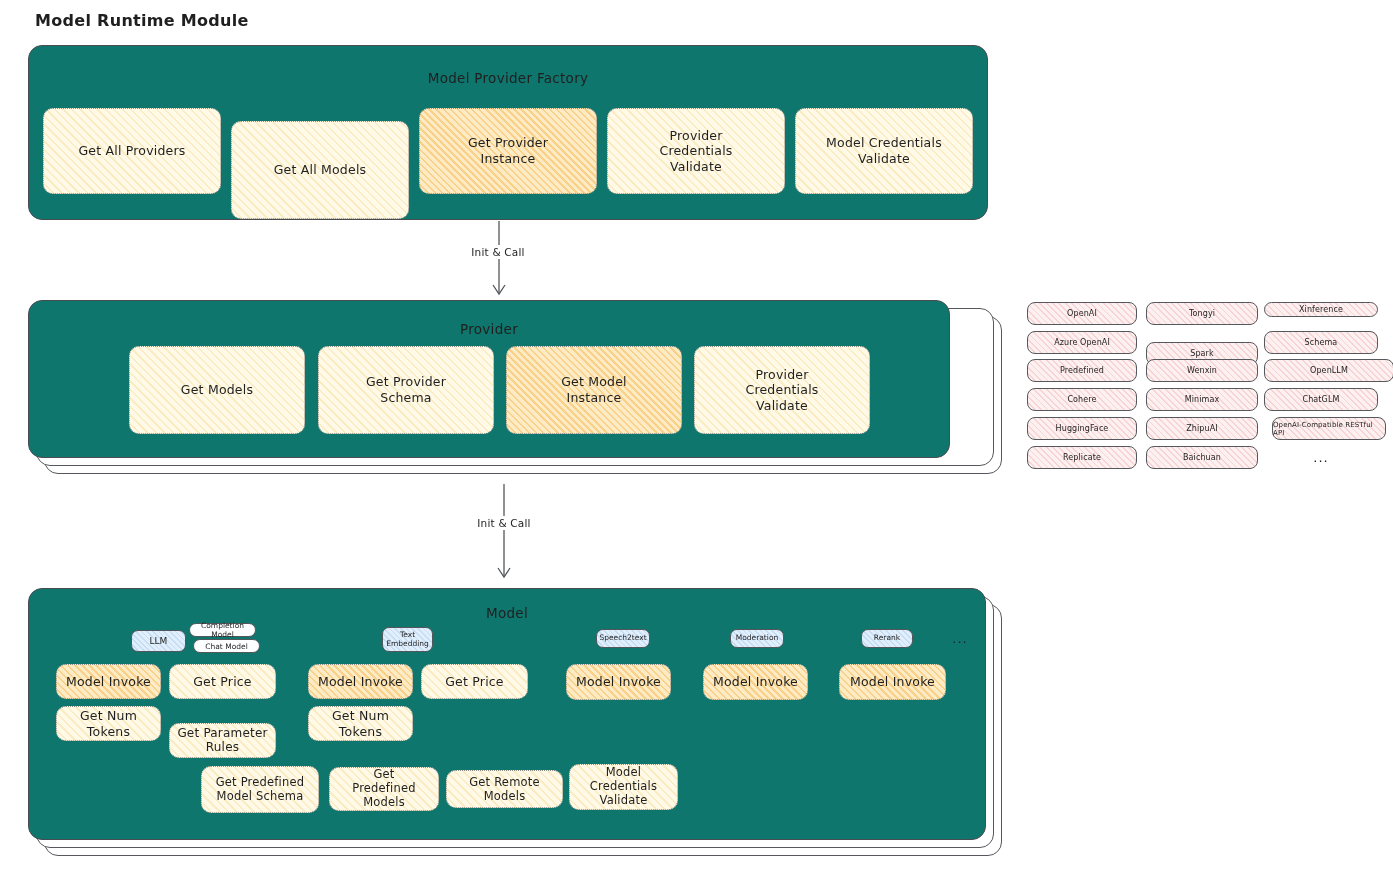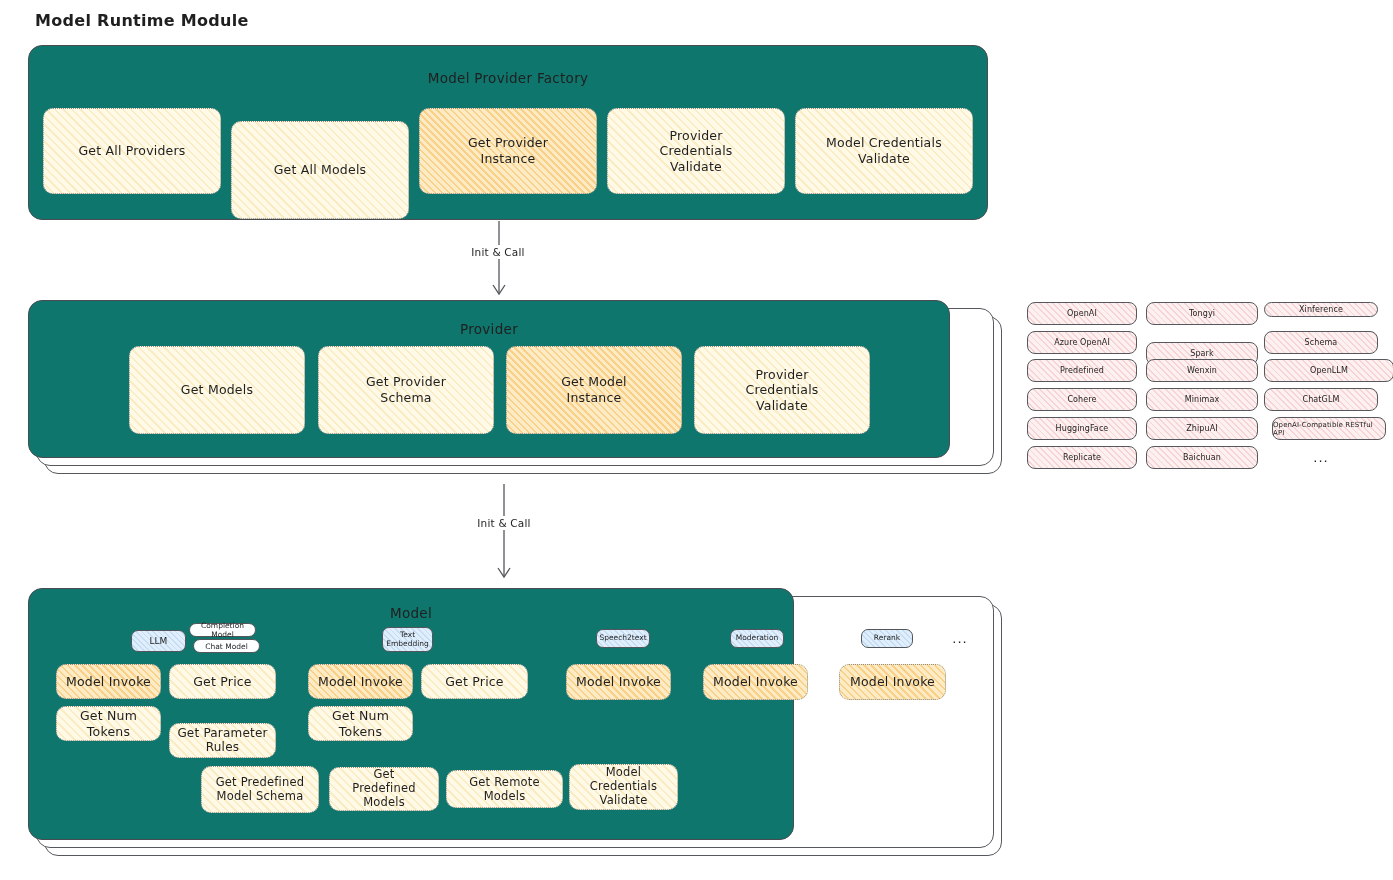--- a/index.html
+++ b/index.html
@@ -123,21 +123,21 @@
   <div class="ellipsis-text" style="left:1300px; top:450px; width:42px;">...</div>
 
   <svg class="arrow" style="left:494px; top:484px;" width="20" height="96" viewBox="0 0 20 96">
     <line x1="10" y1="0" x2="10" y2="93" stroke="#53565a" stroke-width="1.3"></line>
     <polyline points="4,84 10,93 16,84" fill="none" stroke="#53565a" stroke-width="1.3"></polyline>
   </svg>
   <div class="arrow-label" style="left:464px; top:516px; width:80px;">Init &amp; Call</div>
 
   <div class="stack-layer" style="left:44px; top:604px; width:958px; height:252px;"></div>
   <div class="stack-layer" style="left:36px; top:596px; width:958px; height:252px;"></div>
-  <div class="container-box" style="left:28px; top:588px; width:766px; height:252px;">
+  <div class="container-box" style="left:28px; top:588px; width:958px; height:252px;">
     <div class="section-title" style="top:16px;">Model</div>
 
     <div class="chip-blue" style="left:102px; top:41px; width:55px; height:22px; font-size:9px;">LLM</div>
     <div class="chip-white" style="left:160px; top:34px; width:67px; height:14px;">Completion Model</div>
     <div class="chip-white" style="left:164px; top:50px; width:67px; height:14px;">Chat Model</div>
     <div class="chip-blue" style="left:353px; top:38px; width:51px; height:25px; font-size:7.5px; padding:0 4px;">Text Embedding</div>
     <div class="chip-blue" style="left:567px; top:40px; width:54px; height:19px; font-size:7.5px;">Speech2text</div>
     <div class="chip-blue" style="left:701px; top:40px; width:54px; height:19px; font-size:7.5px;">Moderation</div>
     <div class="chip-blue" style="left:832px; top:40px; width:52px; height:19px; font-size:7.5px;">Rerank</div>
     <div class="ellipsis-text" style="left:920px; top:42px; width:22px;">...</div>

